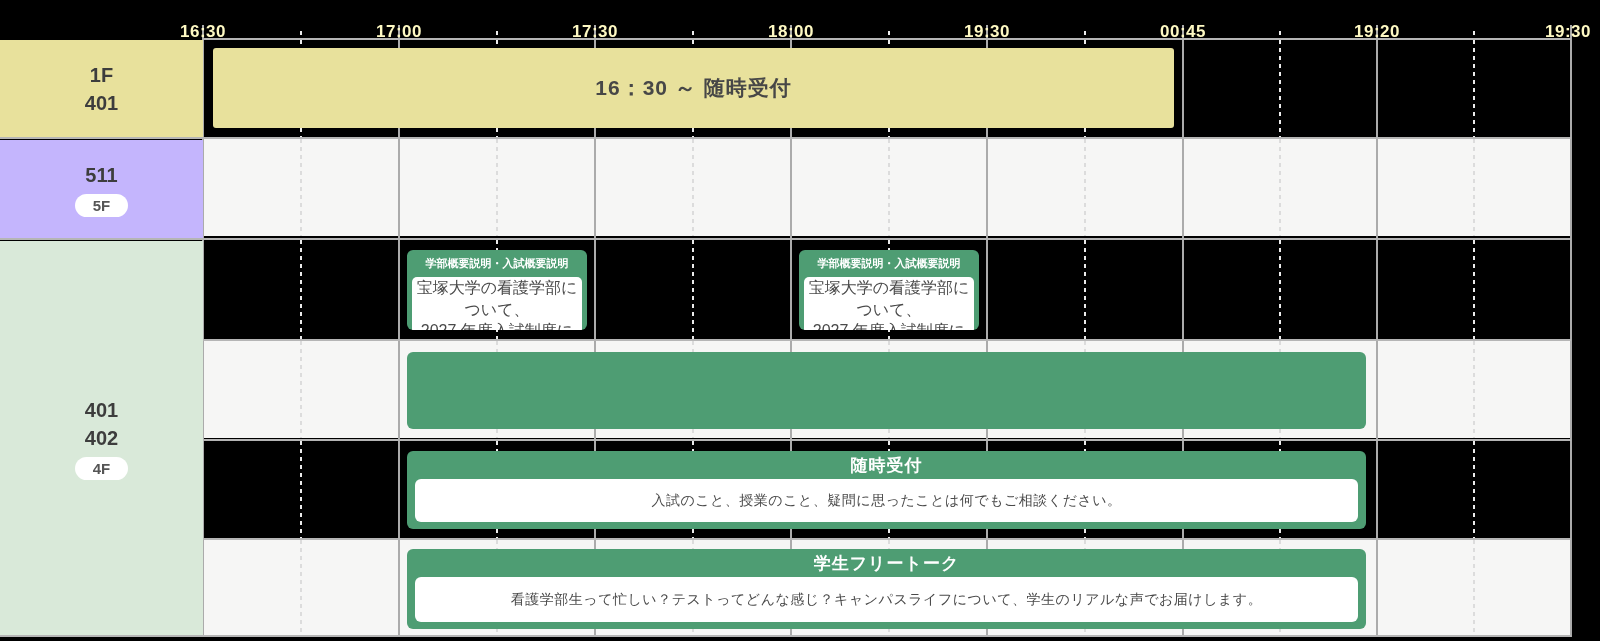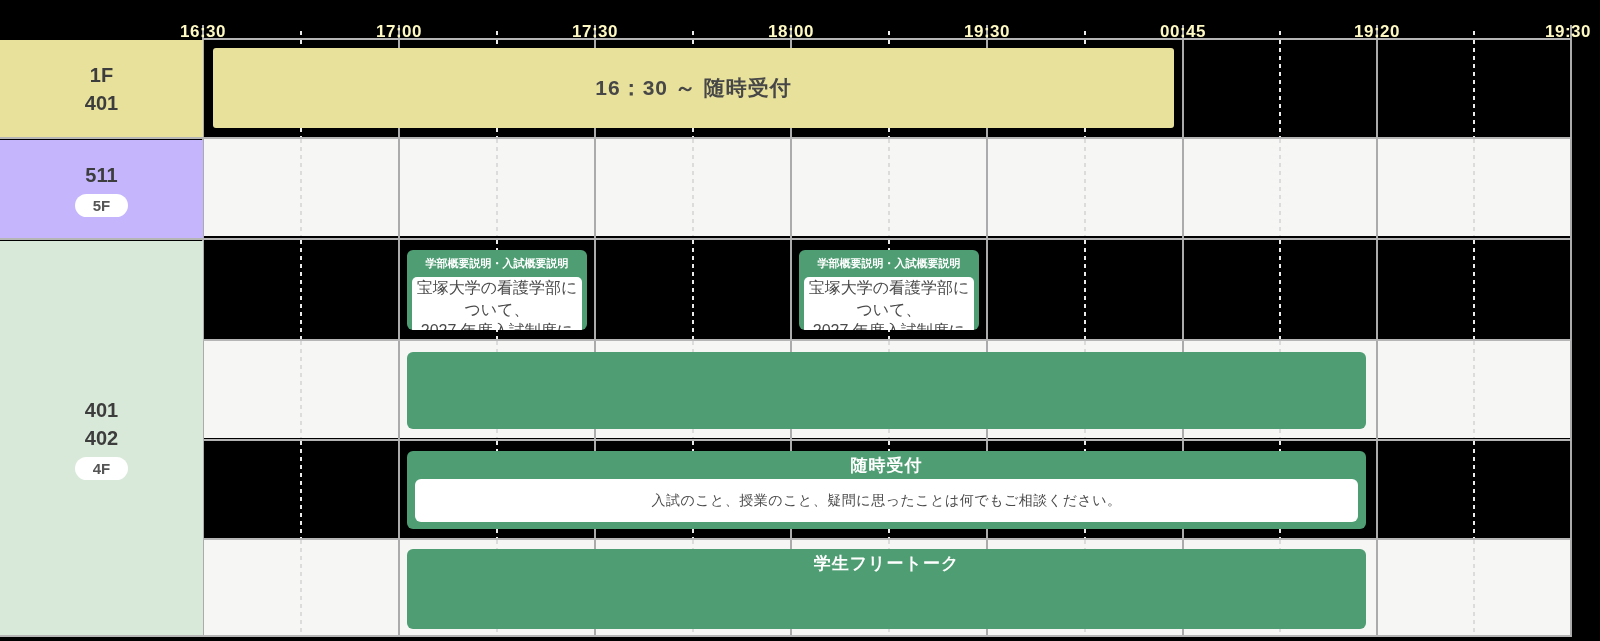--- a/index.html
+++ b/index.html
@@ -177,15 +177,16 @@
   <div class="bar greenbar" style="left:407px;top:352px;width:959px;height:77px">
   </div>
 
   <div class="bar greenbar" style="left:407px;top:451px;width:959px;height:78px">
     <div class="bar-title">随時受付</div>
     <div class="bar-inner">入試のこと、授業のこと、疑問に思ったことは何でもご相談ください。</div>
   </div>
 
   <div class="bar greenbar" style="left:407px;top:549px;width:959px;height:80px">
     <div class="bar-title">学生フリートーク</div>
+    <div class="bar-inner">看護学部生って忙しい？テストってどんな感じ？キャンパスライフについて、学生のリアルな声でお届けします。</div>
   </div>
 
 </div>
 
 </body></html>

